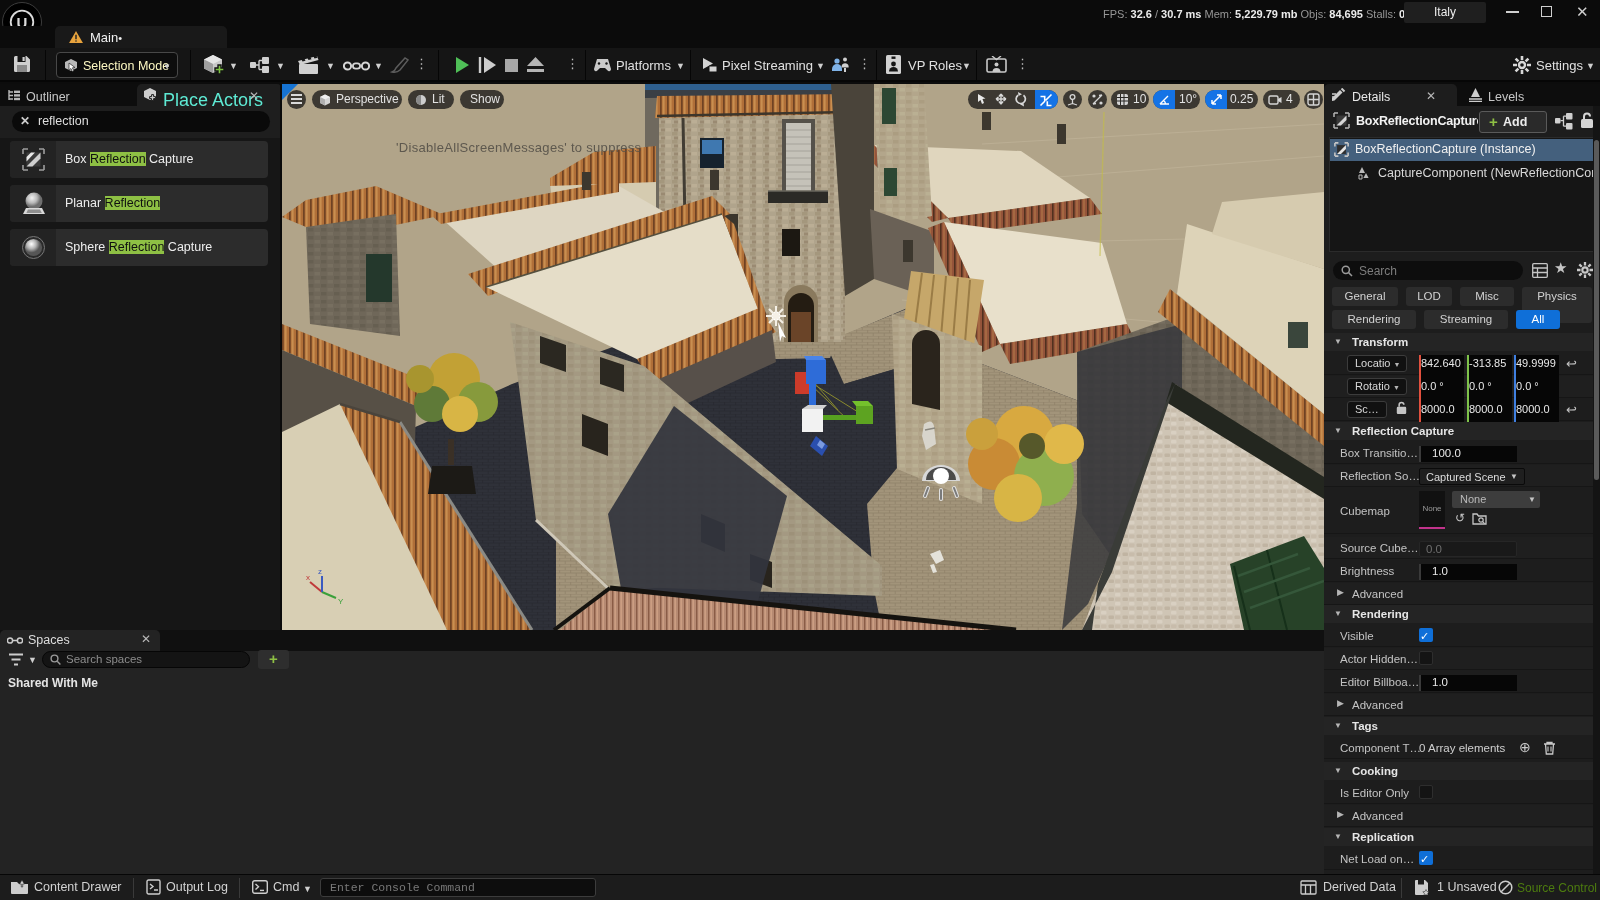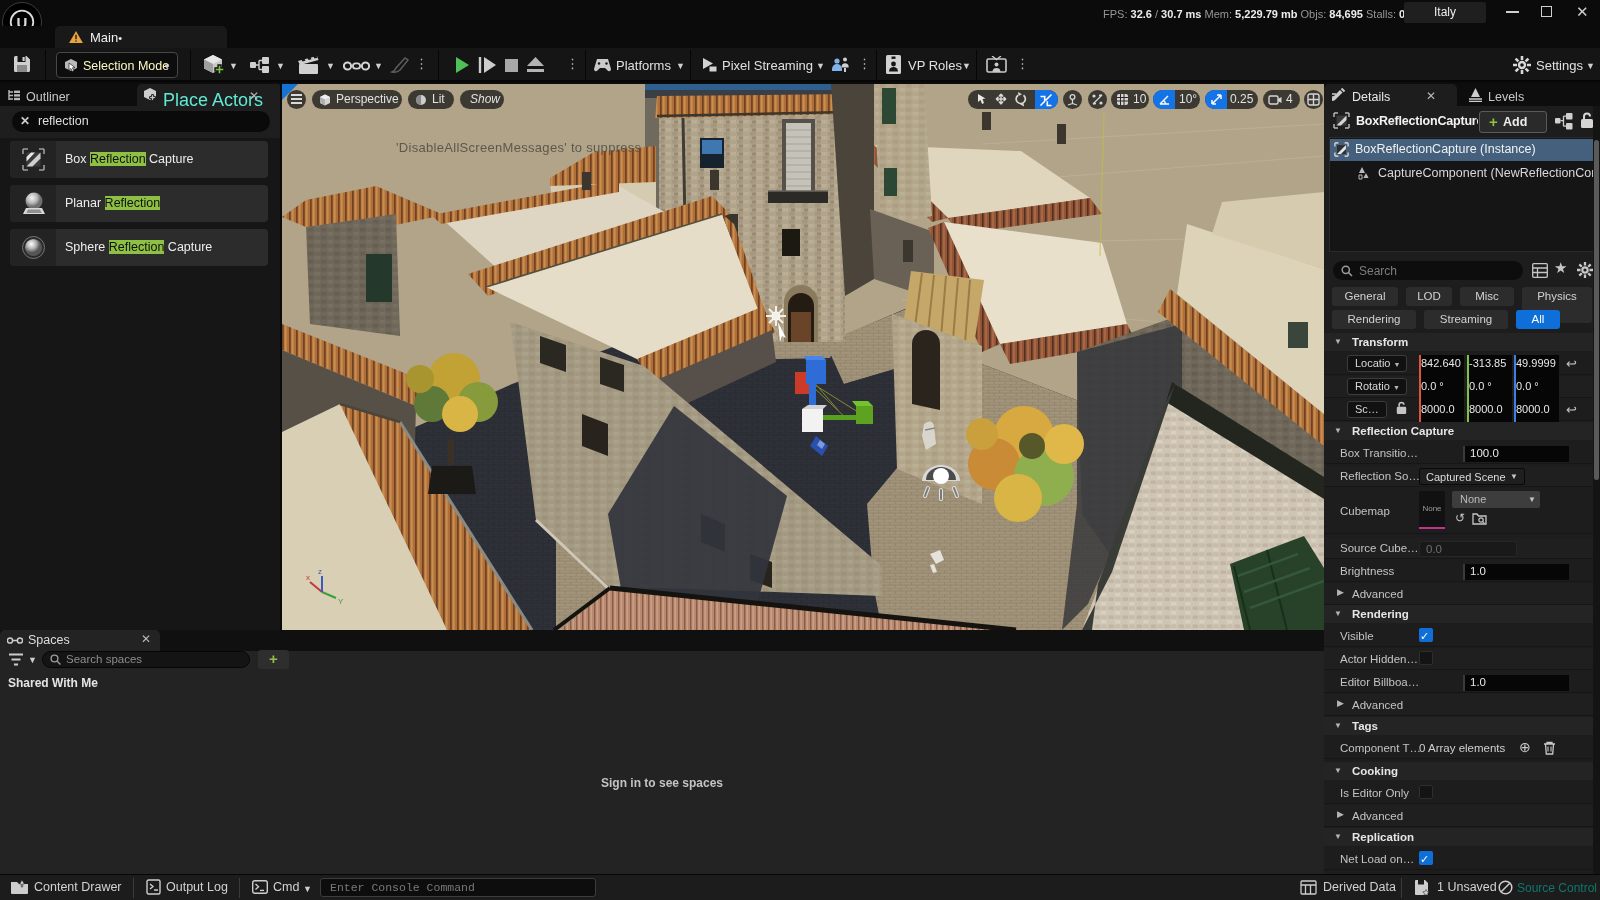--- a/index.html
+++ b/index.html
@@ -14,22 +14,22 @@
           font-weight:bold; line-height:18px; padding-left:28px; }
   .sech::before { content:"\25BC"; position:absolute; left:10px; font-size:8px; color:#b5b5b5; font-weight:normal; }
   .rowa { left:1324px; width:269px; height:22px; background:#1d1d1d; border-bottom:1px solid #161616; }
   .rowb { left:1324px; width:269px; height:22px; background:#1f1f1f; border-bottom:1px solid #161616; }
   .plbl { left:1340px; font-size:11.5px; color:#c3c3c3; }
   .lblpill { height:17px; background:#111; border:1px solid #3c3c3c; border-radius:3px;
              color:#d8d8d8; font-size:11px; line-height:15px; padding-left:7px; }
   .cv { font-size:7px; color:#b5b5b5; }
   .vbox { width:45px; height:33px; background:#060606; color:#e8e8e8; font-size:11px;
           line-height:16px; padding-left:0; overflow:hidden; white-space:nowrap; }
-  .vbox2 { width:106px; height:16px; background:#060606; border-left:2px solid #3a3a3a;
-           color:#e8e8e8; font-size:11.5px; line-height:15px; padding-left:5px;margin-left:44px; }
+  .vbox2 { width:98px; height:16px; background:#060606; border-left:2px solid #3a3a3a;
+           color:#e8e8e8; font-size:11.5px; line-height:15px; padding-left:11px; }
   .chk { width:14px; height:14px; border-radius:2px; }
   .vpill { top:6px; height:19px; border-radius:10px; background:rgba(43,41,38,.88);
            color:#e2e2e2; font-size:12px; }
   .vcirc { top:6px; width:19px; height:19px; border-radius:50%; background:rgba(43,41,38,.88); }
 
 </style>
 </head>
 <body>
 <div id="app">
 
@@ -485,21 +485,21 @@
       <span style="float:left;margin:2px 0 0 5px;">Perspective</span>
       </div>
     <div class="abs vpill" style="left:126px;width:46px;">
       <svg width="12" height="12" viewBox="0 0 12 12" style="margin:3.5px 0 0 7px;float:left;">
         <circle cx="6" cy="6" r="5" fill="#cdcdcd"></circle>
           <path d="M6 1 a5 5 0 0 0 0 10 Z" fill="#8a8a8a"></path>
       </svg>
       <span style="float:left;margin:2px 0 0 5px;">Lit</span>
       </div>
     <div class="abs vpill" style="left:178px;width:44px;">
-        <span style="float:left;margin:2px 0 0 10px;font-style:italic;">Show</span>
+        <span style="float:left;margin:2px 0 0 10px;">Show</span>
       </div>
 
     <div class="abs" style="left:686px;top:6px;width:90px;height:19px;border-radius:10px;background:rgba(43,41,38,.88);overflow:hidden;">
       <div class="abs" style="left:67px;top:0;width:23px;height:19px;background:#1473e6;"></div>
       <svg width="90" height="19" viewBox="0 0 90 19" style="position:relative;">
         <path d="M10 4 v8 l2.5-2 1.5 4 2-1 -1.5-4 3-0.5 Z" fill="#e8e8e8"></path>
         <path d="M33 4 v10 M28 9 h10 M33 4 l-2 2.5 M33 4 l2 2.5 M33 14 l-2-2.5 M33 14 l2-2.5 M28 9 l2.5-2 M28 9 l2.5 2 M38 9 l-2.5-2 M38 9 l-2.5 2" stroke="#d8d8d8" stroke-width="1.4" fill="none"></path>
         <path d="M50 5.2 a4.6 4.6 0 1 0 5.5 0" stroke="#d8d8d8" stroke-width="1.7" fill="none"></path>
         <path d="M50 2 l0.5 4 3.5-1.8 Z M56 16.5 l-0.5-4 -3.5 1.8 Z" fill="#d8d8d8"></path>
         <path d="M72.5 6.5 h4.2 v4.2 M83.5 15.5 h-4.2 v-4.2 M77.5 10.5 l6-6 M72.5 15.5 l4.5-4.5" stroke="#fff" stroke-width="1.6" fill="none"></path>
@@ -570,21 +570,20 @@
   </svg>
   <div class="abs" style="left:28px;top:655px;color:#cfcfcf;font-size:9px;">▼</div>
   <div class="abs" style="left:42px;top:651px;width:208px;height:17px;background:#141414;border:1px solid #060606;border-radius:9px;"></div>
   <svg class="abs" style="left:50px;top:654px;" width="11" height="11" viewBox="0 0 11 11">
     <circle cx="4.5" cy="4.5" r="3.4" fill="none" stroke="#9a9a9a" stroke-width="1.4"></circle>
       <path d="M7.2 7.2 L10.4 10.4" stroke="#9a9a9a" stroke-width="1.4"></path>
   </svg>
   <div class="abs" style="left:66px;top:653px;font-size:11.5px;color:#8d8d8d;">Search spaces</div>
   <div class="abs" style="left:258px;top:650px;width:31px;height:19px;background:#2e2e2e;border-radius:3px;text-align:center;line-height:18px;color:#8ec044;font-size:15px;font-weight:bold;">+</div>
   <div class="abs" style="left:8px;top:676px;font-size:12px;font-weight:bold;color:#e4e4e4;">Shared With Me</div>
-  <div class="abs" style="left:0;top:776px;width:1324px;text-align:center;font-size:12px;font-weight:bold;color:#c3c3c3;">Sign in to see spaces</div>
 
   <div class="abs" id="statusbar" style="left:0;top:874px;width:1600px;height:26px;background:#1c1c1c;border-top:1px solid #060606;"></div>
 
   <svg class="abs" style="left:10px;top:879px;" width="19" height="16" viewBox="0 0 19 16">
     <path d="M1 3 h6 l2 2 h9 v9 a1 1 0 0 1-1 1 H2 a1 1 0 0 1-1-1 Z" fill="#cdcdcd"></path>
     <path d="M12 1 l2.5 4 h-1.8 v3 h-1.4 v-3 h-1.8 Z" fill="#cdcdcd" stroke="#1c1c1c" stroke-width=".6"></path>
   </svg>
   <div class="abs" style="left:34px;top:880px;font-size:12.5px;color:#d2d2d2;">Content Drawer</div>
   <div class="abs" style="left:133px;top:878px;width:1px;height:20px;background:#3a3a3a;"></div>
   <svg class="abs" style="left:146px;top:879px;" width="15" height="16" viewBox="0 0 15 16">
@@ -612,21 +611,21 @@
   <svg class="abs" style="left:1414px;top:879px;" width="17" height="16" viewBox="0 0 17 16">
     <path d="M2 1 h9 l3 3 v11 a1 1 0 0 1-1 1 H2 a1 1 0 0 1-1-1 V2 a1 1 0 0 1 1-1 Z" fill="#cdcdcd"></path>
     <rect x="4" y="1" width="6" height="4.5" fill="#1c1c1c"></rect>
     <path d="M12 10.5 l1 2 2.2 .3 -1.6 1.5 .4 2.2 -2-1 -2 1 .4-2.2 -1.6-1.5 2.2-.3 Z" fill="#cdcdcd" stroke="#1c1c1c" stroke-width=".5"></path>
   </svg>
   <div class="abs" style="left:1437px;top:880px;font-size:12.5px;color:#d2d2d2;">1 Unsaved</div>
   <svg class="abs" style="left:1498px;top:880px;" width="15" height="15" viewBox="0 0 15 15">
     <circle cx="7.5" cy="7.5" r="6.3" fill="none" stroke="#cdcdcd" stroke-width="1.5"></circle>
     <path d="M3.2 11.8 L11.8 3.2" stroke="#cdcdcd" stroke-width="1.5"></path>
   </svg>
-  <div class="abs" style="left:1517px;top:881px;font-size:12px;color:#0f766e;white-space:nowrap;">Source Control</div>
+  <div class="abs" style="left:1517px;top:881px;font-size:12px;color:#4d7c0f;white-space:nowrap;">Source Control</div>
 
   <div class="abs" id="rightpanel" style="left:1324px;top:84px;width:276px;height:790px;background:#1d1d1d;"></div>
   <div class="abs" style="left:1324px;top:84px;width:276px;height:22px;background:#0d0d0d;"></div>
   <div class="abs" style="left:1324px;top:84px;width:133px;height:22px;background:#1d1d1d;border-radius:5px 5px 0 0;"></div>
   <svg class="abs" style="left:1331px;top:88px;" width="16" height="14" viewBox="0 0 16 14">
     <path d="M1 10 L9 2 l2.5 2.5 L3.5 12.5 1 13 Z" fill="#cdcdcd"></path>
     <path d="M10.5 0.5 l3 3" stroke="#cdcdcd" stroke-width="2"></path>
     <path d="M1 6 h4 M1 9 h2.5" stroke="#cdcdcd" stroke-width="1.3"></path>
   </svg>
   <div class="abs" style="left:1352px;top:90px;font-size:12.5px;color:#e8e8e8;">Details</div>

